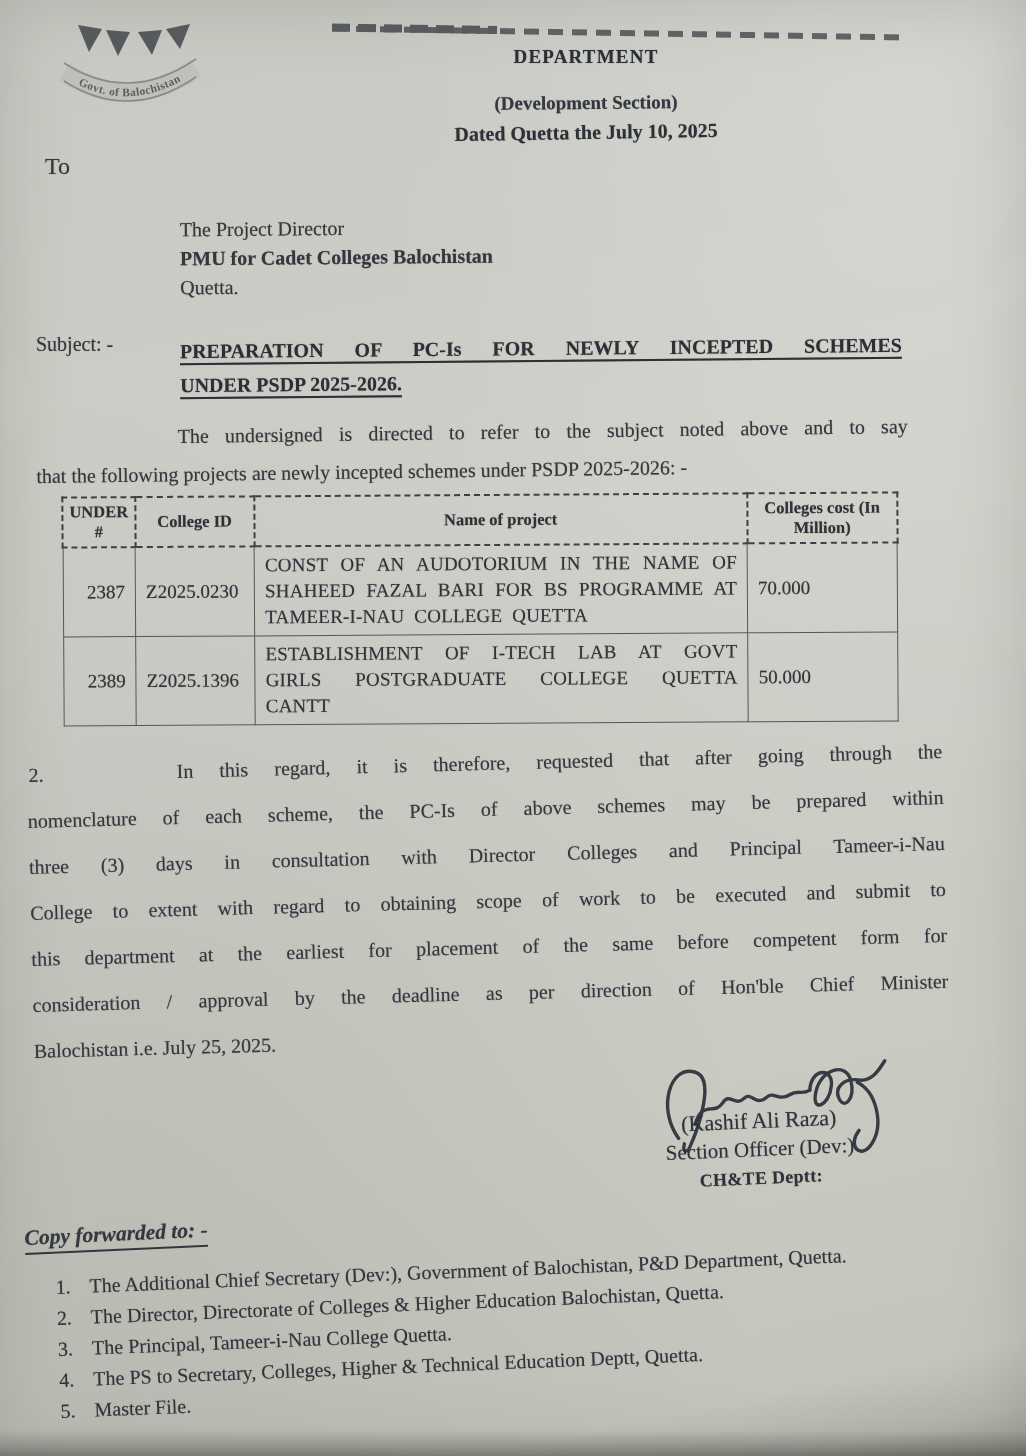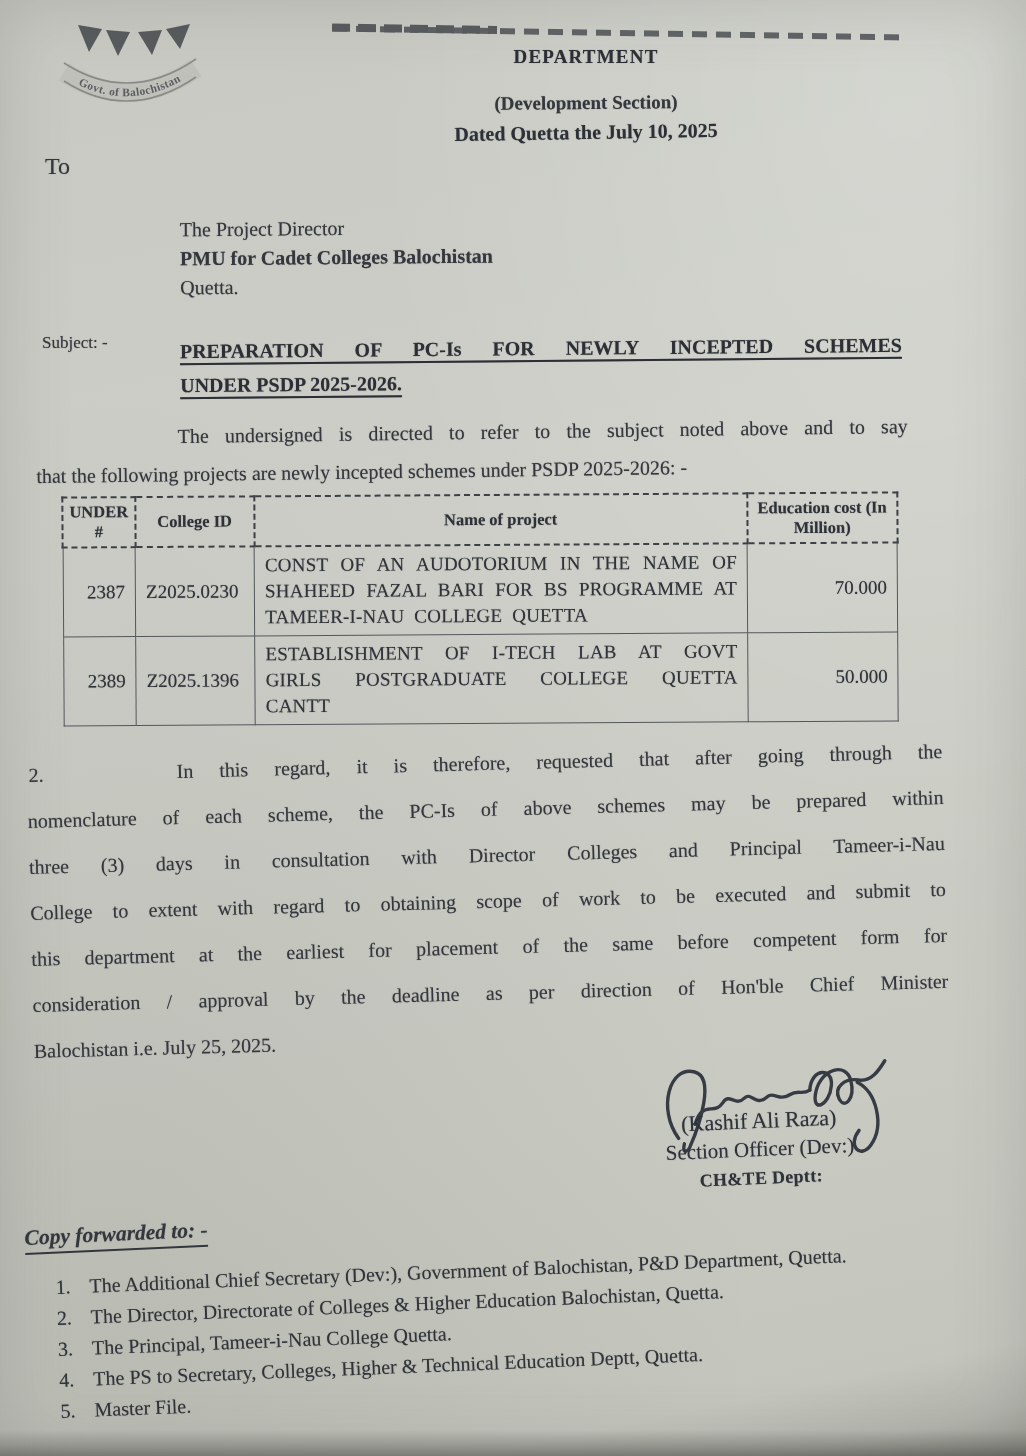--- a/index.html
+++ b/index.html
@@ -26,38 +26,38 @@
   
   .head-center{left:271px;width:630px;text-align:center;}
   .dept{top:46px;font-size:19px;font-weight:700;letter-spacing:1.2px;color:#2c3036;}
   .devsec{top:92px;font-size:19px;font-weight:700;transform:rotate(-.5deg);}
   .dateline{top:121px;font-size:20px;font-weight:700;transform:rotate(-.9deg);color:#2d3137;}
 
   .to-label{left:45px;top:153px;font-size:24px;}
   .addressee{left:180px;top:214px;font-size:20px;line-height:29px;transform:rotate(-.5deg);}
   .addressee .b{font-weight:700;}
 
-  .subject-label{left:42px;top:333px;font-size:17px;}
+  .subject-label{left:36px;top:333px;font-size:20px;}
   .subject-text{left:180px;top:331px;width:722px;font-size:20px;font-weight:700;line-height:34px;
     transform:rotate(-.5deg);color:#2c3036;}
   .u{text-decoration:underline;text-decoration-thickness:2px;text-underline-offset:5px;}
   .jl{text-align:justify;text-align-last:justify;}
 
   .para1{left:36px;top:413px;width:872px;font-size:20px;line-height:38px;transform:rotate(-.8deg);}
   .para1 .l1{padding-left:142px;}
 
   table.projects{position:absolute;left:62px;top:494px;border-collapse:collapse;transform:rotate(-.35deg);}
   table.projects th{border:2.2px dashed #3d4147;font-size:16.5px;font-weight:700;
     padding:4px 6px;text-align:center;color:#2e3238;line-height:20px;}
   table.projects td{border:1.8px solid #53575c;font-size:19px;padding:5px 10px;color:#2f333a;}
   td.c-num{text-align:right;vertical-align:middle;width:49px;font-size:18.5px;}
   td.c-id{vertical-align:middle;width:98px;font-size:17px;}
   td.c-name{width:472px;text-align:justify;text-align-last:left;line-height:26px;
     word-spacing:5px;letter-spacing:.2px;}
-  td.c-cost{width:129px;text-align:right;vertical-align:middle;padding-right:14px;font-size:18px;margin-left:48px;}
+  td.c-cost{width:129px;vertical-align:middle;padding-right:14px;font-size:18px;margin-left:48px;}
 
   .para2{left:26px;top:752px;width:916px;font-size:20px;line-height:46px;transform:rotate(-1.5deg);
     transform-origin:top left;}
   .para2 .line{text-align:justify;text-align-last:justify;}
   .para2 .line.last{text-align-last:left;}
   .para2 .l1{padding-left:150px;position:relative;}
   .para2 .num{position:absolute;left:2px;top:0;}
 
   .sig-svg{left:645px;top:1026px;transform:rotate(-7deg);}
   .sig-block{left:610px;top:1106px;width:300px;text-align:center;transform:rotate(-2.5deg);
@@ -122,21 +122,21 @@
     <div class="l1 jl">The undersigned is directed to refer to the subject noted above and to say</div>
     <div>that the following projects are newly incepted schemes under PSDP 2025-2026: -</div>
   </div>
 
   <table class="projects t">
     <thead>
       <tr>
         <th style="width:49px">UNDER #</th>
         <th style="width:98px">College ID</th>
         <th style="width:472px">Name of project</th>
-        <th style="width:129px">Education cost (In Million)</th>
+        <th style="width:129px">Colleges cost (In Million)</th>
       </tr>
     </thead>
     <tbody>
       <tr>
         <td class="c-num">2387</td>
         <td class="c-id">Z2025.0230</td>
         <td class="c-name">CONST OF AN AUDOTORIUM IN THE NAME OF SHAHEED FAZAL BARI FOR BS PROGRAMME AT TAMEER-I-NAU COLLEGE QUETTA</td>
         <td class="c-cost">70.000</td>
       </tr>
       <tr>

